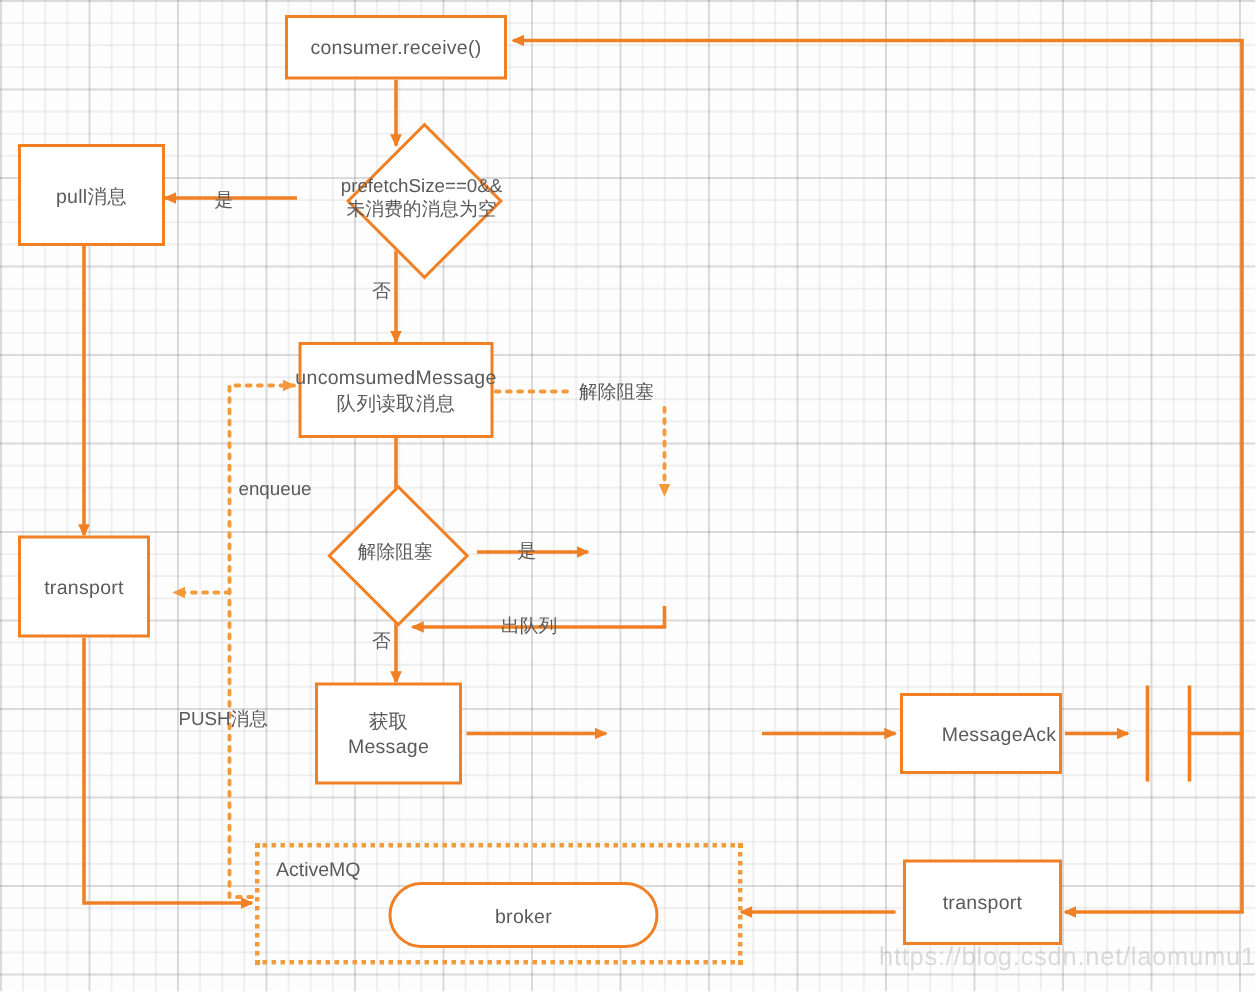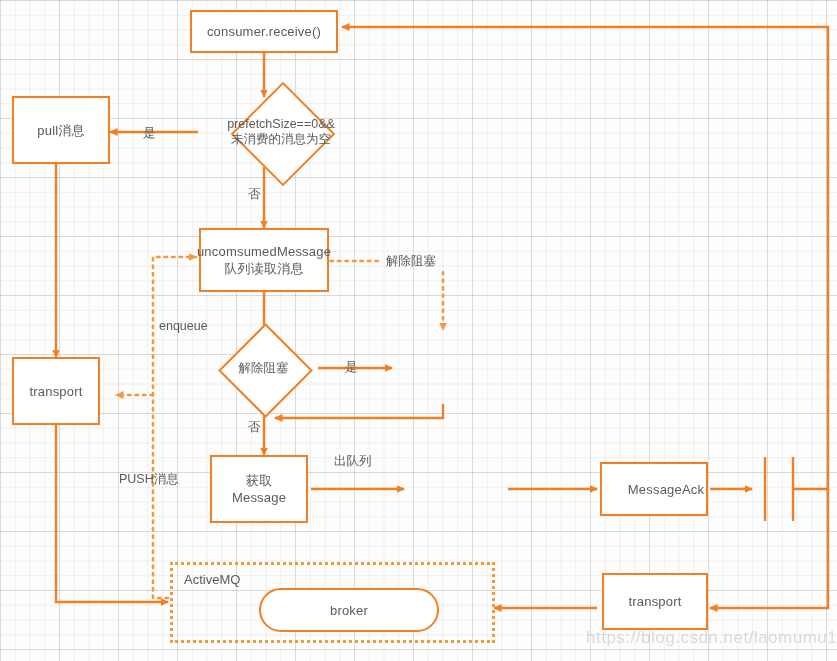--- a/index.html
+++ b/index.html
@@ -157,19 +157,19 @@
 
   <div class="group" style="left:170px;top:562px;width:325px;height:81px;"></div>
   <div class="group-label" style="left:184px;top:572px;">ActiveMQ</div>
   <div class="node rounded" style="left:259px;top:588px;width:180px;height:44px;">broker</div>
 
   <div class="elabel" style="left:143px;top:125px;">是</div>
   <div class="elabel" style="left:248px;top:186px;">否</div>
   <div class="elabel" style="left:386px;top:253px;">解除阻塞</div>
   <div class="elabel" style="left:120px;top:319px;padding-left:39px;">enqueue</div>
   <div class="elabel" style="left:345px;top:359px;">是</div>
-  <div class="elabel" style="left:334px;top:409px;margin-top:44px;">出队列</div>
+  <div class="elabel" style="left:334px;top:409px;">出队列</div>
   <div class="elabel" style="left:248px;top:419px;">否</div>
   <div class="elabel" style="left:119px;top:471px;">PUSH消息</div>
 
   <div class="watermark" style="left:586px;top:628px;">https://blog.csdn.net/laomumu1992</div>
 
 </div>
 
 </body></html>

